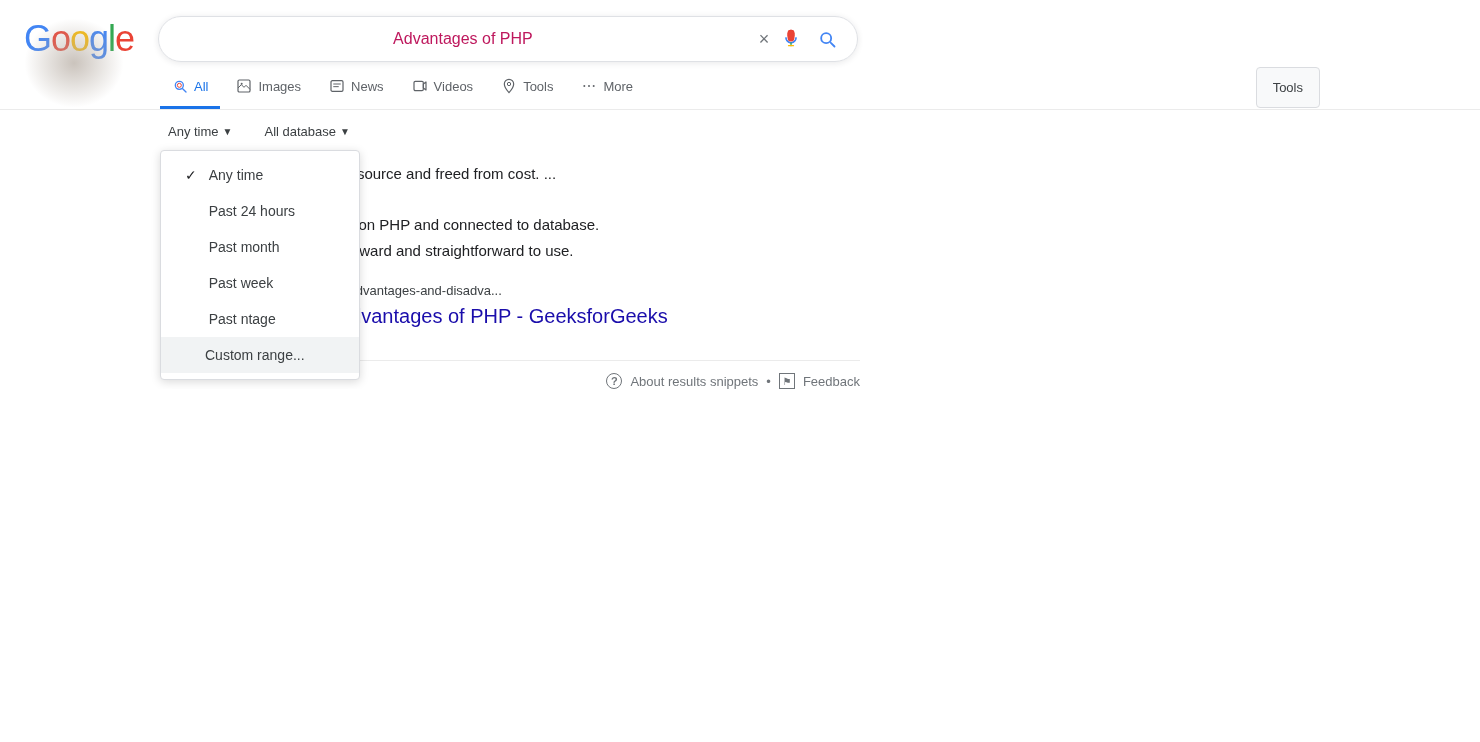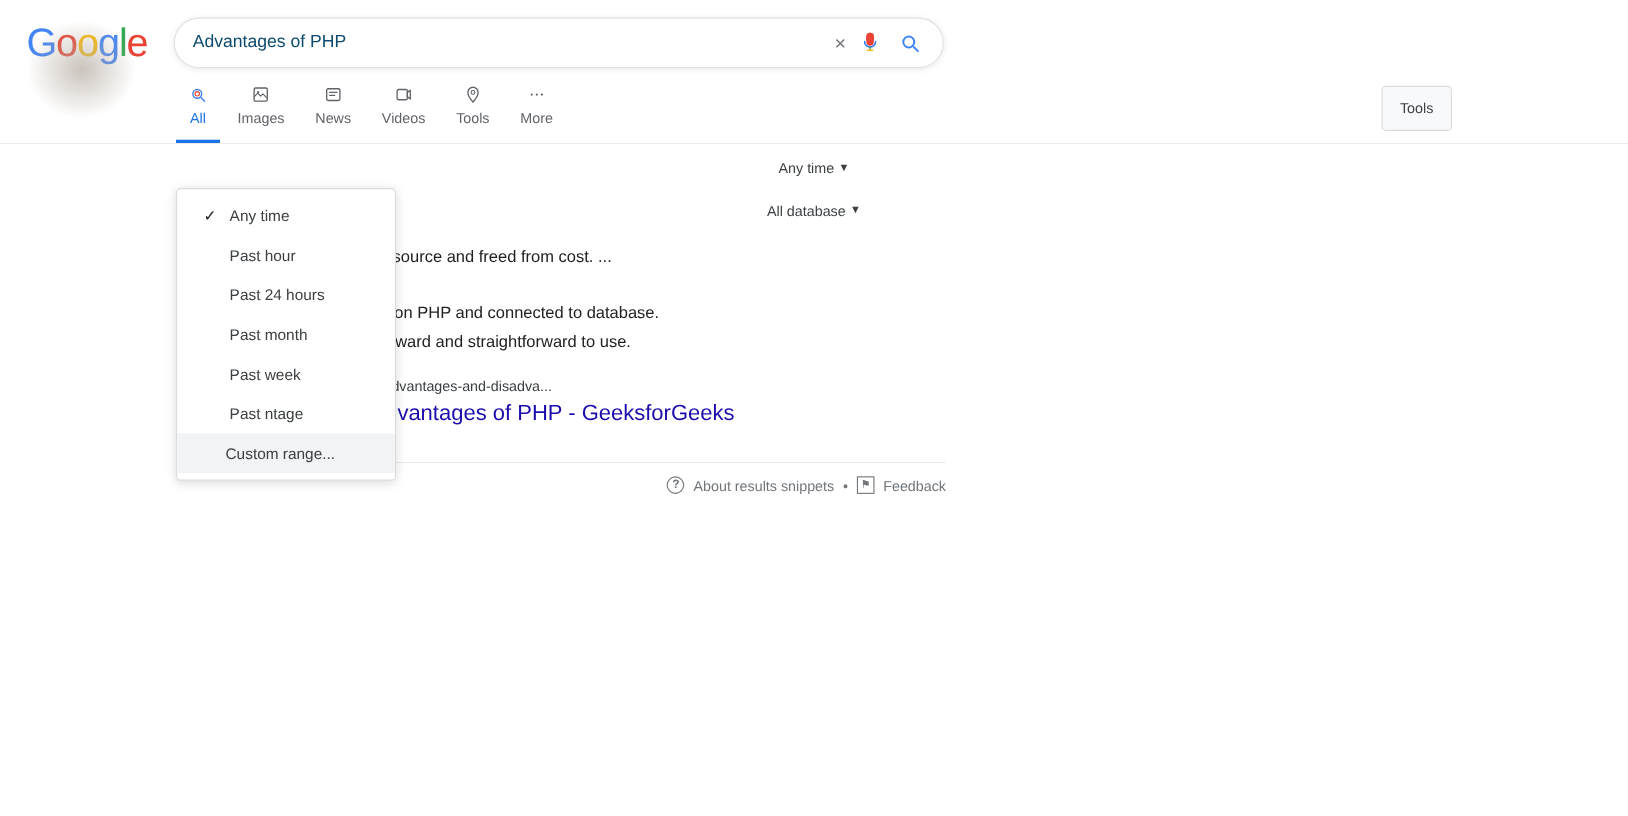--- a/index.html
+++ b/index.html
@@ -61,22 +61,23 @@
       width: 100%;
       box-shadow: 0 1px 6px rgba(32,33,36,0.1);
       gap: 8px;
     }
 
     .search-input {
       flex: 1;
       border: none;
       outline: none;
       font-size: 16px;
-      color: #0c4a6e;
+      color: #be185d;
       background: transparent;
+      text-align: center;
     }
 
     .search-icon-btn {
       background: none;
       border: none;
       cursor: pointer;
       padding: 4px;
       display: flex;
       align-items: center;
     }
@@ -106,21 +107,20 @@
       display: flex;
       align-items: center;
       gap: 6px;
       padding: 12px 12px;
       cursor: pointer;
       color: #5f6368;
       font-size: 13px;
       border-bottom: 3px solid transparent;
       text-decoration: none;
       white-space: nowrap;
-      flex-direction: column;
     }
 
     .nav-tab.active {
       color: #1a73e8;
       border-bottom: 3px solid #1a73e8;
     }
 
     .tools-btn {
       margin-left: auto;
       padding: 12px 16px;
@@ -132,21 +132,20 @@
       color: #3c4043;
     }
 
     
     .filters-row {
       padding: 10px 160px;
       display: flex;
       align-items: center;
       gap: 16px;
       position: relative;
-      flex-direction: column;
     }
 
     .filter-dropdown {
       display: flex;
       align-items: center;
       gap: 4px;
       cursor: pointer;
       font-size: 13px;
       color: #3c4043;
       padding: 4px 8px;
@@ -366,24 +365,20 @@
     <span class="dropdown-arrow">▼</span>
   </div>
 
   <div class="dropdown-menu">
     <div class="dropdown-item active">
       <span class="check-mark">✓</span>
       <span>Any time</span>
     </div>
     <div class="dropdown-item">
       <span class="check-mark" style="visibility:hidden">✓</span>
-      <span>Past hour</span>
-    </div>
-    <div class="dropdown-item">
-      <span class="check-mark" style="visibility:hidden">✓</span>
       <span>Past 24 hours</span>
     </div>
     <div class="dropdown-item">
       <span class="check-mark" style="visibility:hidden">✓</span>
       <span>Past month</span>
     </div>
     <div class="dropdown-item">
       <span class="check-mark" style="visibility:hidden">✓</span>
       <span>Past week</span>
     </div>

